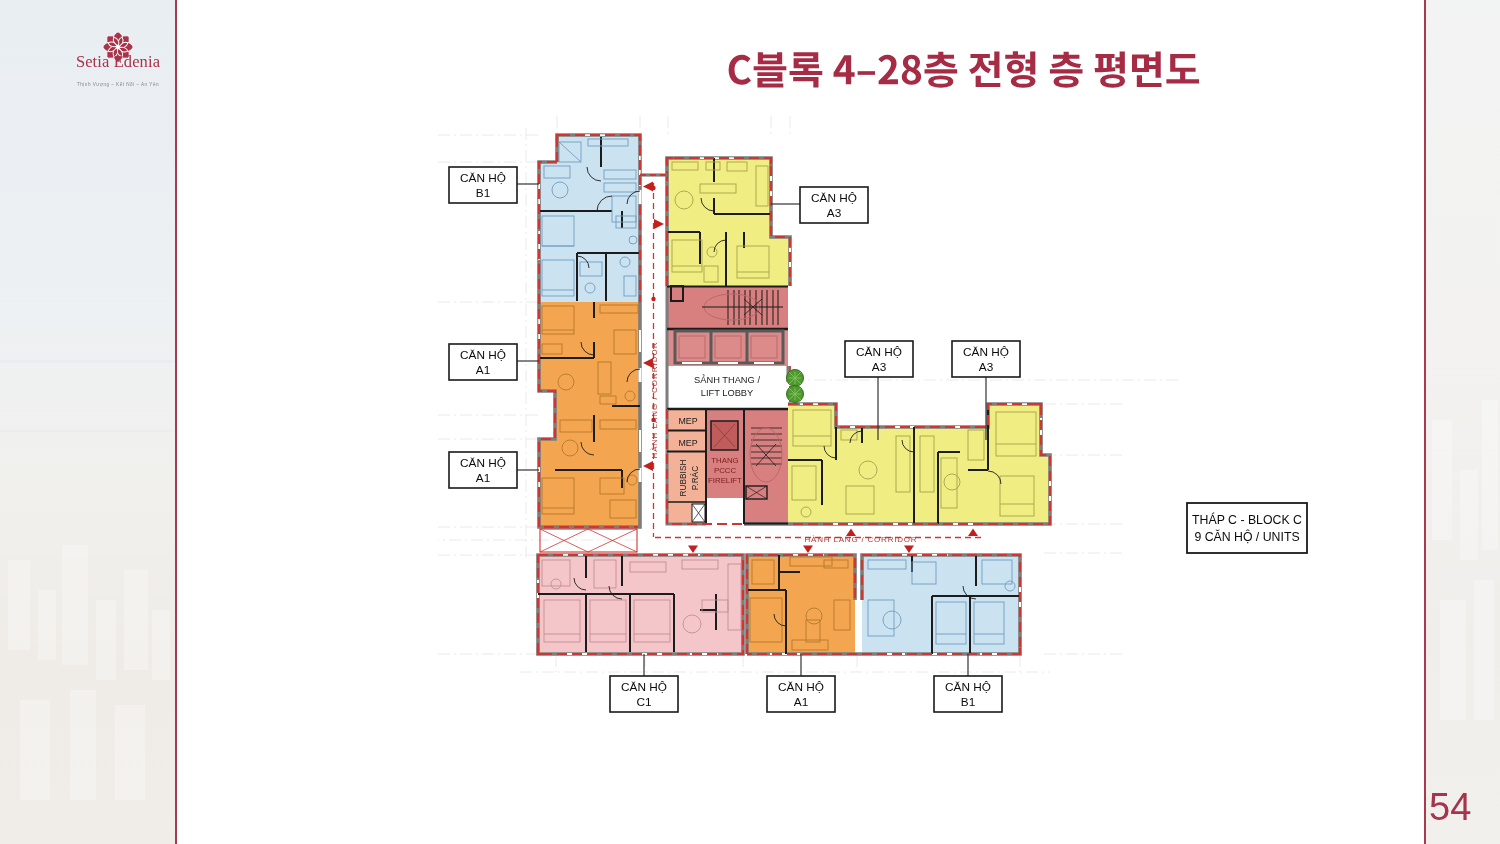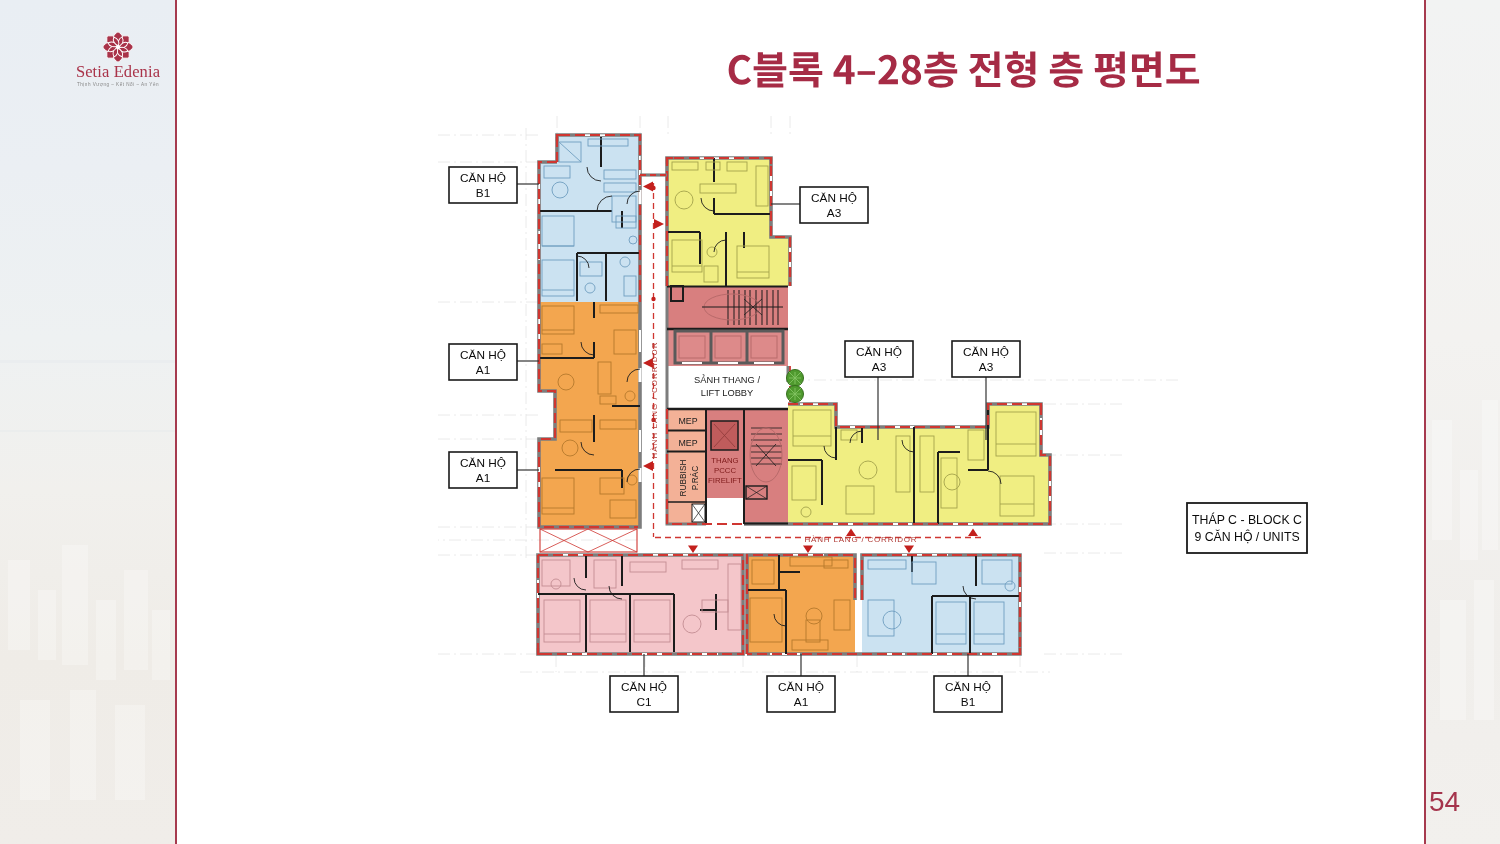--- a/index.html
+++ b/index.html
@@ -65,21 +65,21 @@
     <use href="#lf" transform="rotate(90)"></use>
     <use href="#lf" transform="rotate(135)"></use>
     <use href="#lf" transform="rotate(180)"></use>
     <use href="#lf" transform="rotate(225)"></use>
     <use href="#lf" transform="rotate(270)"></use>
     <use href="#lf" transform="rotate(315)"></use>
     <circle cx="0" cy="0" r="3.4" fill="#ffffff" stroke="none"></circle>
   </g>
 </svg>
 
-<div class="abs" style="left:0;top:62px;width:236px;text-align:center;font-family:'Liberation Serif',serif;font-size:16.5px;letter-spacing:0.1px;color:#a93349;">Setia&nbsp;Edenia</div>
+<div class="abs" style="left:0;top:52px;width:236px;text-align:center;font-family:'Liberation Serif',serif;font-size:16.5px;letter-spacing:0.1px;color:#a93349;">Setia&nbsp;Edenia</div>
 
 <div class="abs" style="left:0;top:82px;width:236px;text-align:center;font-size:4.6px;letter-spacing:0.5px;color:#868686;">Thịnh Vượng – Kết Nối – An Yên</div>
 
 <svg class="abs" style="left:0;top:0;" width="1500" height="120" viewBox="0 0 1500 120">
 
 <g fill="#a62b45" transform="translate(726.5,84.2) scale(0.039,-0.039)">
 <path transform="translate(0,0)" d="M392.421142578125 -13.780029296875Q322.301025390625 -13.780029296875 261.060791015625 10.7698974609375Q199.820556640625 35.31982421875 153.1903076171875 84.1497802734375Q106.56005859375 132.979736328125 80.3798828125 204.039794921875Q54.19970703125 275.099853515625 54.19970703125 367.340087890625Q54.19970703125 458.80029296875 81.2698974609375 530.5303955078125Q108.340087890625 602.260498046875 155.7503662109375 652.04052734375Q203.16064453125 701.820556640625 265.5108642578125 727.820556640625Q327.861083984375 753.820556640625 398.421142578125 753.820556640625Q469.221435546875 753.820556640625 524.4117431640625 725.3704833984375Q579.60205078125 696.92041015625 615.40234375 659.240234375L537.80029296875 564.817626953125Q509.580322265625 592.577392578125 476.380615234375 609.67724609375Q443.180908203125 626.777099609375 400.76123046875 626.777099609375Q345.062255859375 626.777099609375 300.662841796875 596.197509765625Q256.263427734375 565.617919921875 230.8936767578125 508.7286376953125Q205.52392578125 451.83935546875 205.52392578125 372.020263671875Q205.52392578125 291.421142578125 229.3336181640625 233.5318603515625Q253.143310546875 175.642578125 296.542724609375 144.843017578125Q339.942138671875 114.04345703125 398.3212890625 114.04345703125Q445.9609375 114.04345703125 483.5506591796875 134.703369140625Q521.140380859375 155.36328125 550.43994140625 187.32275390625L628.822021484375 94.68017578125Q583.141845703125 41.219970703125 524.0615234375 13.719970703125Q464.981201171875 -13.780029296875 392.421142578125 -13.780029296875Z"></path>
 <path transform="translate(656,0)" d="M147.1591796875 821.8408203125H278.44287109375V760.642578125H639.55712890625V821.8408203125H771.620849609375V511.43994140625H147.1591796875ZM278.44287109375 663.56005859375V609.5224609375H639.55712890625V663.56005859375ZM40.279296875 461.701904296875H877.8408203125V357.0390625H40.279296875ZM136.0390625 304.541259765625H776.0810546875V69.23876953125H268.542724609375V-14.939208984375H137.47900390625V160.64111328125H645.017333984375V207.6787109375H136.0390625ZM137.47900390625 16.781494140625H800.620849609375V-82.64111328125H137.47900390625Z"></path>
 <path transform="translate(1576,0)" d="M40.83935546875 341.180908203125H879.28076171875V235.51806640625H40.83935546875ZM143.499267578125 819.981201171875H777.301025390625V568.798828125H276.0029296875V468.700439453125H144.939208984375V662.541259765625H646.2373046875V718.99853515625H143.499267578125ZM144.939208984375 508.44140625H795.180908203125V407.458740234375H144.939208984375ZM393.63818359375 459.020263671875H526.261962890625V283.819091796875H393.63818359375ZM133.179443359375 183.83935546875H783.0810546875V-85.76123046875H650.2373046875V78.176513671875H133.179443359375Z"></path>
 <path transform="translate(2723,0)" d="M336.759765625 0V455.07666015625Q336.759765625 487.43701171875 339.039794921875 531.857421875Q341.31982421875 576.27783203125 342.539794921875 609.418212890625H338.31982421875Q324.539794921875 579.39794921875 309.6497802734375 549.0477294921875Q294.759765625 518.697509765625 278.979736328125 488.457275390625L164.28369140625 304.2822265625H561.662841796875V191.939208984375H21.1201171875V292.062255859375L296.837890625 740.820556640625H473.943603515625V0Z"></path>
@@ -89,21 +89,21 @@
 <path transform="translate(5037,0)" d="M40.279296875 380.740966796875H877.8408203125V275.858154296875H40.279296875ZM392.078125 834.92041015625H524.701904296875V698.6396484375H392.078125ZM384.27783203125 692.539794921875H501.421142578125V674.51953125Q501.421142578125 621.979736328125 476.721435546875 577.979736328125Q452.021728515625 533.979736328125 402.7518310546875 500.359619140625Q353.48193359375 466.739501953125 281.6114501953125 445.8994140625Q209.740966796875 425.059326171875 114.619384765625 418.3994140625L75.318359375 518.162109375Q159.19970703125 523.60205078125 217.81982421875 538.261962890625Q276.43994140625 552.921875 313.179443359375 574.961669921875Q349.9189453125 597.00146484375 367.098388671875 622.740966796875Q384.27783203125 648.48046875 384.27783203125 674.51953125ZM415.578857421875 692.539794921875H532.502197265625V674.51953125Q532.502197265625 648.48046875 549.681640625 622.740966796875Q566.861083984375 597.00146484375 603.6005859375 574.961669921875Q640.340087890625 552.921875 698.960205078125 538.261962890625Q757.580322265625 523.60205078125 841.461669921875 518.162109375L802.380615234375 418.3994140625Q707.819091796875 425.059326171875 635.55859375 445.8994140625Q563.298095703125 466.739501953125 514.13818359375 500.359619140625Q464.978271484375 533.979736328125 440.278564453125 577.979736328125Q415.578857421875 621.979736328125 415.578857421875 674.51953125ZM120.47900390625 754.201171875H797.301025390625V651.658447265625H120.47900390625ZM457.219970703125 225.900146484375Q609.140380859375 225.900146484375 693.880615234375 185.1099853515625Q778.620849609375 144.31982421875 778.620849609375 68.07958984375Q778.620849609375 -7.940673828125 693.880615234375 -48.3408203125Q609.140380859375 -88.740966796875 457.219970703125 -88.740966796875Q306.07958984375 -88.740966796875 220.9493408203125 -48.3408203125Q135.819091796875 -7.940673828125 135.819091796875 68.07958984375Q135.819091796875 144.31982421875 220.9493408203125 185.1099853515625Q306.07958984375 225.900146484375 457.219970703125 225.900146484375ZM457.219970703125 127.697509765625Q362.9609375 127.697509765625 316.5919189453125 113.858154296875Q270.222900390625 100.018798828125 270.222900390625 68.07958984375Q270.222900390625 37.92041015625 316.5919189453125 23.6910400390625Q362.9609375 9.461669921875 457.219970703125 9.461669921875Q551.47900390625 9.461669921875 597.8480224609375 23.6910400390625Q644.217041015625 37.92041015625 644.217041015625 68.07958984375Q644.217041015625 100.018798828125 597.8480224609375 113.858154296875Q551.47900390625 127.697509765625 457.219970703125 127.697509765625Z"></path>
 <path transform="translate(6184,0)" d="M536.820556640625 598.12158203125H752.07958984375V491.11865234375H536.820556640625ZM682.057861328125 836.8408203125H815.681640625V161.8798828125H682.057861328125ZM204.0390625 33.8017578125H836.88134765625V-72.64111328125H204.0390625ZM204.0390625 218.759765625H337.44287109375V-29.140380859375H204.0390625ZM254.51806640625 715.900146484375H362.861083984375V657.541259765625Q362.861083984375 570.40087890625 334.7713623046875 491.2503662109375Q306.681640625 412.099853515625 249.12158203125 352.7894287109375Q191.5615234375 293.47900390625 102.260498046875 263.35888671875L35.6787109375 369.141845703125Q92.939208984375 388.48193359375 134.439208984375 418.761962890625Q175.939208984375 449.0419921875 202.638916015625 487.8719482421875Q229.338623046875 526.701904296875 241.9283447265625 570.021728515625Q254.51806640625 613.341552734375 254.51806640625 657.541259765625ZM282.698974609375 715.900146484375H389.48193359375V657.76123046875Q389.48193359375 603.5615234375 411.1715087890625 550.181640625Q432.861083984375 496.8017578125 479.5108642578125 453.6317138671875Q526.16064453125 410.461669921875 598.981201171875 385.341552734375L533.95947265625 281.898681640625Q447.99853515625 310.798828125 392.3284912109375 367.6092529296875Q336.658447265625 424.419677734375 309.6787109375 499.8502197265625Q282.698974609375 575.28076171875 282.698974609375 657.76123046875ZM71.95947265625 774.681640625H569.6005859375V669.018798828125H71.95947265625Z"></path>
 <path transform="translate(7104,0)" d="M563.92041015625 634.141845703125H733.279296875V528.47900390625H563.92041015625ZM561.580322265625 449.201171875H730.939208984375V343.538330078125H561.580322265625ZM43.3994140625 754.60205078125H551.51953125V649.939208984375H43.3994140625ZM303.1454441236413 617.80029296875Q367.43994140625 617.80029296875 416.2901611328125 595.8502197265625Q465.140380859375 573.900146484375 493.04052734375 535.1700439453125Q520.940673828125 496.43994140625 520.940673828125 444.8798828125Q520.940673828125 393.539794921875 493.04052734375 354.3096923828125Q465.140380859375 315.07958984375 416.2901611328125 293.1295166015625Q367.43994140625 271.179443359375 303.1454441236413 271.179443359375Q239.95947265625 271.179443359375 190.999267578125 293.1295166015625Q142.0390625 315.07958984375 114.138916015625 354.3096923828125Q86.23876953125 393.539794921875 86.23876953125 444.8798828125Q86.23876953125 496.43994140625 114.138916015625 535.1700439453125Q142.0390625 573.900146484375 190.999267578125 595.8502197265625Q239.95947265625 617.80029296875 303.1454441236413 617.80029296875ZM303.0383216594828 518.59765625Q261.2980788658405 518.59765625 235.79015271417026 499.818359375Q210.2822265625 481.0390625 210.2822265625 444.4898681640625Q210.2822265625 407.940673828125 235.79015271417026 389.0513916015625Q261.2980788658405 370.162109375 303.0383216594828 370.162109375Q344.778564453125 370.162109375 370.9478759765625 389.0513916015625Q397.1171875 407.940673828125 397.1171875 444.4898681640625Q397.1171875 481.0390625 370.9478759765625 499.818359375Q344.778564453125 518.59765625 303.0383216594828 518.59765625ZM237.497802734375 845.060791015625H370.901611328125V681.56005859375H237.497802734375ZM682.057861328125 837.8408203125H815.681640625V247.3603515625H682.057861328125ZM502.3603515625 236.240234375Q600.16064453125 236.240234375 671.0709228515625 216.900146484375Q741.981201171875 197.56005859375 780.661376953125 161.0499267578125Q819.341552734375 124.539794921875 819.341552734375 73.6396484375Q819.341552734375 22.834110804966517 780.661376953125 -13.613340105329241Q741.981201171875 -50.060791015625 671.0709228515625 -69.40087890625Q600.16064453125 -88.740966796875 502.3603515625 -88.740966796875Q404.56005859375 -88.740966796875 333.539794921875 -69.40087890625Q262.51953125 -50.060791015625 223.83935546875 -13.613340105329241Q185.1591796875 22.834110804966517 185.1591796875 73.6396484375Q185.1591796875 124.539794921875 223.83935546875 161.0499267578125Q262.51953125 197.56005859375 333.539794921875 216.900146484375Q404.56005859375 236.240234375 502.3603515625 236.240234375ZM502.6226321557724 134.697509765625Q417.00146484375 134.697509765625 371.2923583984375 120.358154296875Q325.583251953125 106.018798828125 325.583251953125 73.84717916786124Q325.583251953125 42.260498046875 371.2923583984375 27.0311279296875Q417.00146484375 11.8017578125 502.6226321557724 11.8017578125Q587.499267578125 11.8017578125 633.2083740234375 27.0311279296875Q678.91748046875 42.260498046875 678.91748046875 73.84717916786124Q678.91748046875 106.018798828125 633.2083740234375 120.358154296875Q587.499267578125 134.697509765625 502.6226321557724 134.697509765625Z"></path>
 <path transform="translate(8251,0)" d="M40.279296875 380.740966796875H877.8408203125V275.858154296875H40.279296875ZM392.078125 834.92041015625H524.701904296875V698.6396484375H392.078125ZM384.27783203125 692.539794921875H501.421142578125V674.51953125Q501.421142578125 621.979736328125 476.721435546875 577.979736328125Q452.021728515625 533.979736328125 402.7518310546875 500.359619140625Q353.48193359375 466.739501953125 281.6114501953125 445.8994140625Q209.740966796875 425.059326171875 114.619384765625 418.3994140625L75.318359375 518.162109375Q159.19970703125 523.60205078125 217.81982421875 538.261962890625Q276.43994140625 552.921875 313.179443359375 574.961669921875Q349.9189453125 597.00146484375 367.098388671875 622.740966796875Q384.27783203125 648.48046875 384.27783203125 674.51953125ZM415.578857421875 692.539794921875H532.502197265625V674.51953125Q532.502197265625 648.48046875 549.681640625 622.740966796875Q566.861083984375 597.00146484375 603.6005859375 574.961669921875Q640.340087890625 552.921875 698.960205078125 538.261962890625Q757.580322265625 523.60205078125 841.461669921875 518.162109375L802.380615234375 418.3994140625Q707.819091796875 425.059326171875 635.55859375 445.8994140625Q563.298095703125 466.739501953125 514.13818359375 500.359619140625Q464.978271484375 533.979736328125 440.278564453125 577.979736328125Q415.578857421875 621.979736328125 415.578857421875 674.51953125ZM120.47900390625 754.201171875H797.301025390625V651.658447265625H120.47900390625ZM457.219970703125 225.900146484375Q609.140380859375 225.900146484375 693.880615234375 185.1099853515625Q778.620849609375 144.31982421875 778.620849609375 68.07958984375Q778.620849609375 -7.940673828125 693.880615234375 -48.3408203125Q609.140380859375 -88.740966796875 457.219970703125 -88.740966796875Q306.07958984375 -88.740966796875 220.9493408203125 -48.3408203125Q135.819091796875 -7.940673828125 135.819091796875 68.07958984375Q135.819091796875 144.31982421875 220.9493408203125 185.1099853515625Q306.07958984375 225.900146484375 457.219970703125 225.900146484375ZM457.219970703125 127.697509765625Q362.9609375 127.697509765625 316.5919189453125 113.858154296875Q270.222900390625 100.018798828125 270.222900390625 68.07958984375Q270.222900390625 37.92041015625 316.5919189453125 23.6910400390625Q362.9609375 9.461669921875 457.219970703125 9.461669921875Q551.47900390625 9.461669921875 597.8480224609375 23.6910400390625Q644.217041015625 37.92041015625 644.217041015625 68.07958984375Q644.217041015625 100.018798828125 597.8480224609375 113.858154296875Q551.47900390625 127.697509765625 457.219970703125 127.697509765625Z"></path>
 <path transform="translate(9398,0)" d="M574.180908203125 688.8017578125H758.68017578125V583.138916015625H574.180908203125ZM574.180908203125 514.620849609375H758.68017578125V408.9580078125H574.180908203125ZM63.47900390625 776.88134765625H552.219970703125V670.4384765625H63.47900390625ZM53.619384765625 305.458740234375 40.59912109375 413.12158203125Q115.379150390625 413.12158203125 205.319091796875 414.62158203125Q295.259033203125 416.12158203125 388.3089599609375 420.7315673828125Q481.35888671875 425.341552734375 564.23876953125 434.781494140625L571.698974609375 337.578857421875Q486.0390625 323.018798828125 394.2691650390625 316.1287841796875Q302.499267578125 309.23876953125 214.9493408203125 307.3487548828125Q127.3994140625 305.458740234375 53.619384765625 305.458740234375ZM136.7177734375 687.11865234375H264.88134765625V374.3603515625H136.7177734375ZM351.59765625 687.11865234375H478.981201171875V374.3603515625H351.59765625ZM682.057861328125 837.060791015625H815.681640625V271.460205078125H682.057861328125ZM501.92041015625 257.04052734375Q649.9609375 257.04052734375 734.4312744140625 212.080322265625Q818.901611328125 167.1201171875 818.901611328125 83.979736328125Q818.901611328125 1.619384765625 734.4312744140625 -43.560791015625Q649.9609375 -88.740966796875 501.92041015625 -88.740966796875Q354.659912109375 -88.740966796875 269.6895751953125 -43.560791015625Q184.71923828125 1.619384765625 184.71923828125 83.979736328125Q184.71923828125 167.1201171875 269.6895751953125 212.080322265625Q354.659912109375 257.04052734375 501.92041015625 257.04052734375ZM501.92041015625 156.27783203125Q441.52099609375 156.27783203125 400.0115966796875 148.578125Q358.502197265625 140.87841796875 337.922607421875 124.6888427734375Q317.343017578125 108.499267578125 317.343017578125 83.979736328125Q317.343017578125 47.260498046875 363.8321533203125 29.2510986328125Q410.3212890625 11.24169921875 501.92041015625 11.24169921875Q563.099853515625 11.24169921875 604.1092529296875 19.3314208984375Q645.11865234375 27.421142578125 665.6982421875 43.3306884765625Q686.27783203125 59.240234375 686.27783203125 83.979736328125Q686.27783203125 108.499267578125 665.6982421875 124.6888427734375Q645.11865234375 140.87841796875 604.1092529296875 148.578125Q563.099853515625 156.27783203125 501.92041015625 156.27783203125Z"></path>
 <path transform="translate(10318,0)" d="M487.80029296875 692.141845703125H720.798828125V586.259033203125H487.80029296875ZM487.80029296875 493.221435546875H724.698974609375V387.338623046875H487.80029296875ZM78.47900390625 763.421142578125H516.180908203125V310.138916015625H78.47900390625ZM385.897216796875 658.75830078125H209.32275390625V414.8017578125H385.897216796875ZM682.057861328125 836.8408203125H815.681640625V162.759765625H682.057861328125ZM202.71923828125 33.8017578125H835.5615234375V-72.64111328125H202.71923828125ZM202.71923828125 226.340087890625H336.123046875V-21.56005859375H202.71923828125Z"></path>
 <path transform="translate(11238,0)" d="M138.578857421875 424.5615234375H789.64111328125V318.338623046875H138.578857421875ZM41.059326171875 124.221435546875H879.500732421875V15.4384765625H41.059326171875ZM392.63818359375 376.340087890625H525.261962890625V89.40087890625H392.63818359375ZM138.578857421875 774.00146484375H782.541259765625V667.55859375H271.422607421875V378.580322265625H138.578857421875Z"></path>
 </g>
   </svg>
 
-<div class="abs" style="left:1429px;top:786px;font-size:28px;color:#a5344c;">54</div>
+<div class="abs" style="left:1429px;top:786px;font-size:38px;color:#a5344c;">54</div>
 
 <svg id="plan" class="abs" style="left:400px;top:110px;" width="940" height="630" viewBox="400 110 940 630">
 <g stroke="#d2d2d2" stroke-width="0.8" stroke-dasharray="12 4 2 4" opacity="0.6" fill="none">
 <line x1="438" y1="135" x2="539" y2="135"></line>
 <line x1="438" y1="162" x2="539" y2="162"></line>
 <line x1="438" y1="302" x2="539" y2="302"></line>
 <line x1="438" y1="415" x2="539" y2="415"></line>
 <line x1="438" y1="439" x2="539" y2="439"></line>
 <line x1="438" y1="527" x2="539" y2="527"></line>
 <line x1="438" y1="555" x2="539" y2="555"></line>

